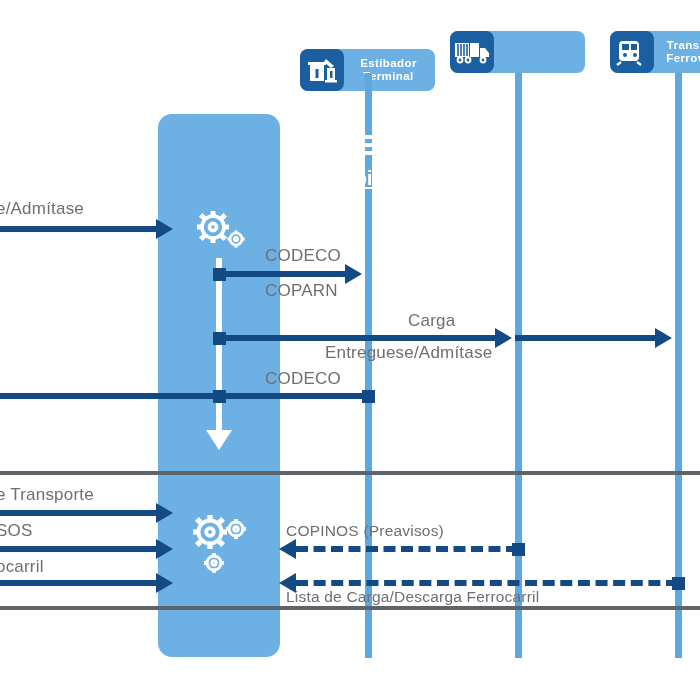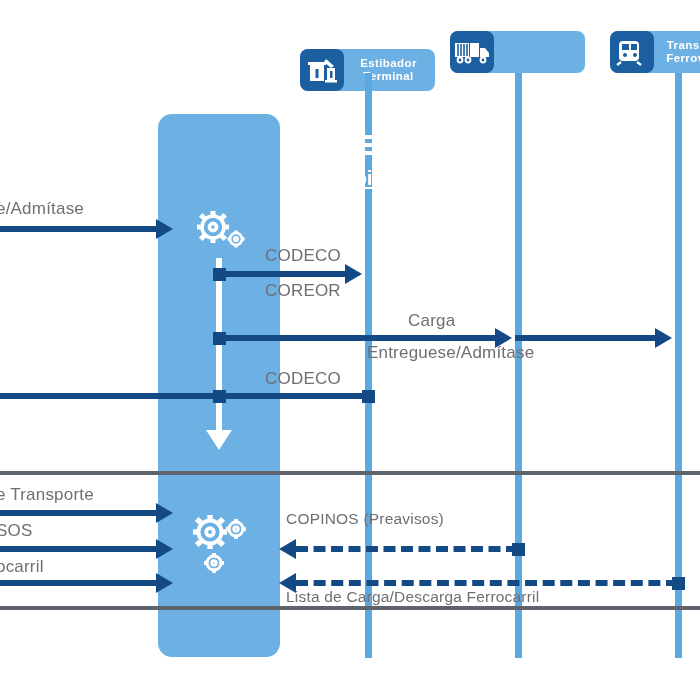--- a/index.html
+++ b/index.html
@@ -306,29 +306,29 @@
   <div class="varrowhead" style="left:206px; top:430px;"></div>
 
   <div class="hline" style="left:0px; top:226px; width:160px;"></div>
   <div class="arrowhead right" style="left:156px; top:219px;"></div>
   <div class="flabel" style="left:-4px; top:199px;">e/Admítase</div>
 
   <div class="nodecap" style="left:213px; top:268px;"></div>
   <div class="hline" style="left:216px; top:271px; width:131px;"></div>
   <div class="arrowhead right" style="left:345px; top:264px;"></div>
   <div class="flabel" style="left:265px; top:246px;">CODECO</div>
-  <div class="flabel" style="left:265px; top:281px;">COREOR</div>
+  <div class="flabel" style="left:265px; top:281px;">COPARN</div>
 
   <div class="nodecap" style="left:213px; top:332px;"></div>
   <div class="hline" style="left:216px; top:335px; width:281px;"></div>
   <div class="arrowhead right" style="left:495px; top:328px;"></div>
   <div class="hline" style="left:515px; top:335px; width:142px;"></div>
   <div class="arrowhead right" style="left:655px; top:328px;"></div>
   <div class="flabel" style="left:408px; top:311px;">Carga</div>
-  <div class="flabel" style="left:325px; top:343px;margin-left:42px;">Entreguese/Admítase</div>
+  <div class="flabel" style="left:325px; top:343px;">Entreguese/Admítase</div>
 
   <div class="hline" style="left:0px; top:393px; width:372px;"></div>
   <div class="nodecap" style="left:213px; top:390px;"></div>
   <div class="nodecap" style="left:362px; top:390px;"></div>
   <div class="flabel" style="left:265px; top:369px;">CODECO</div>
 
   <div class="sep" style="top:471px;"></div>
 
   <div class="hline" style="left:0px; top:510px; width:160px;"></div>
   <div class="arrowhead right" style="left:156px; top:503px;"></div>
@@ -338,21 +338,21 @@
   <div class="arrowhead right" style="left:156px; top:539px;"></div>
   <div class="flabel" style="left:-4px; top:521px;">SOS</div>
 
   <div class="hline" style="left:0px; top:580px; width:160px;"></div>
   <div class="arrowhead right" style="left:156px; top:573px;"></div>
   <div class="flabel" style="left:-4px; top:557px;">ocarril</div>
 
   <div class="hline dashed" style="left:296px; top:546px; width:222px;"></div>
   <div class="arrowhead left" style="left:279px; top:539px;"></div>
   <div class="nodecap" style="left:512px; top:543px;"></div>
-  <div class="flabel small" style="left:286px; top:510px;text-align:right;">COPINOS (Preavisos)</div>
+  <div class="flabel small" style="left:286px; top:522px;text-align:right;">COPINOS (Preavisos)</div>
 
   <div class="hline dashed" style="left:296px; top:580px; width:382px;"></div>
   <div class="arrowhead left" style="left:279px; top:573px;"></div>
   <div class="nodecap" style="left:672px; top:577px;"></div>
   <div class="flabel small" style="left:286px; top:588px;">Lista de Carga/Descarga Ferrocarril</div>
 
   <div class="sep" style="top:606px;"></div>
 
 </div>
 

